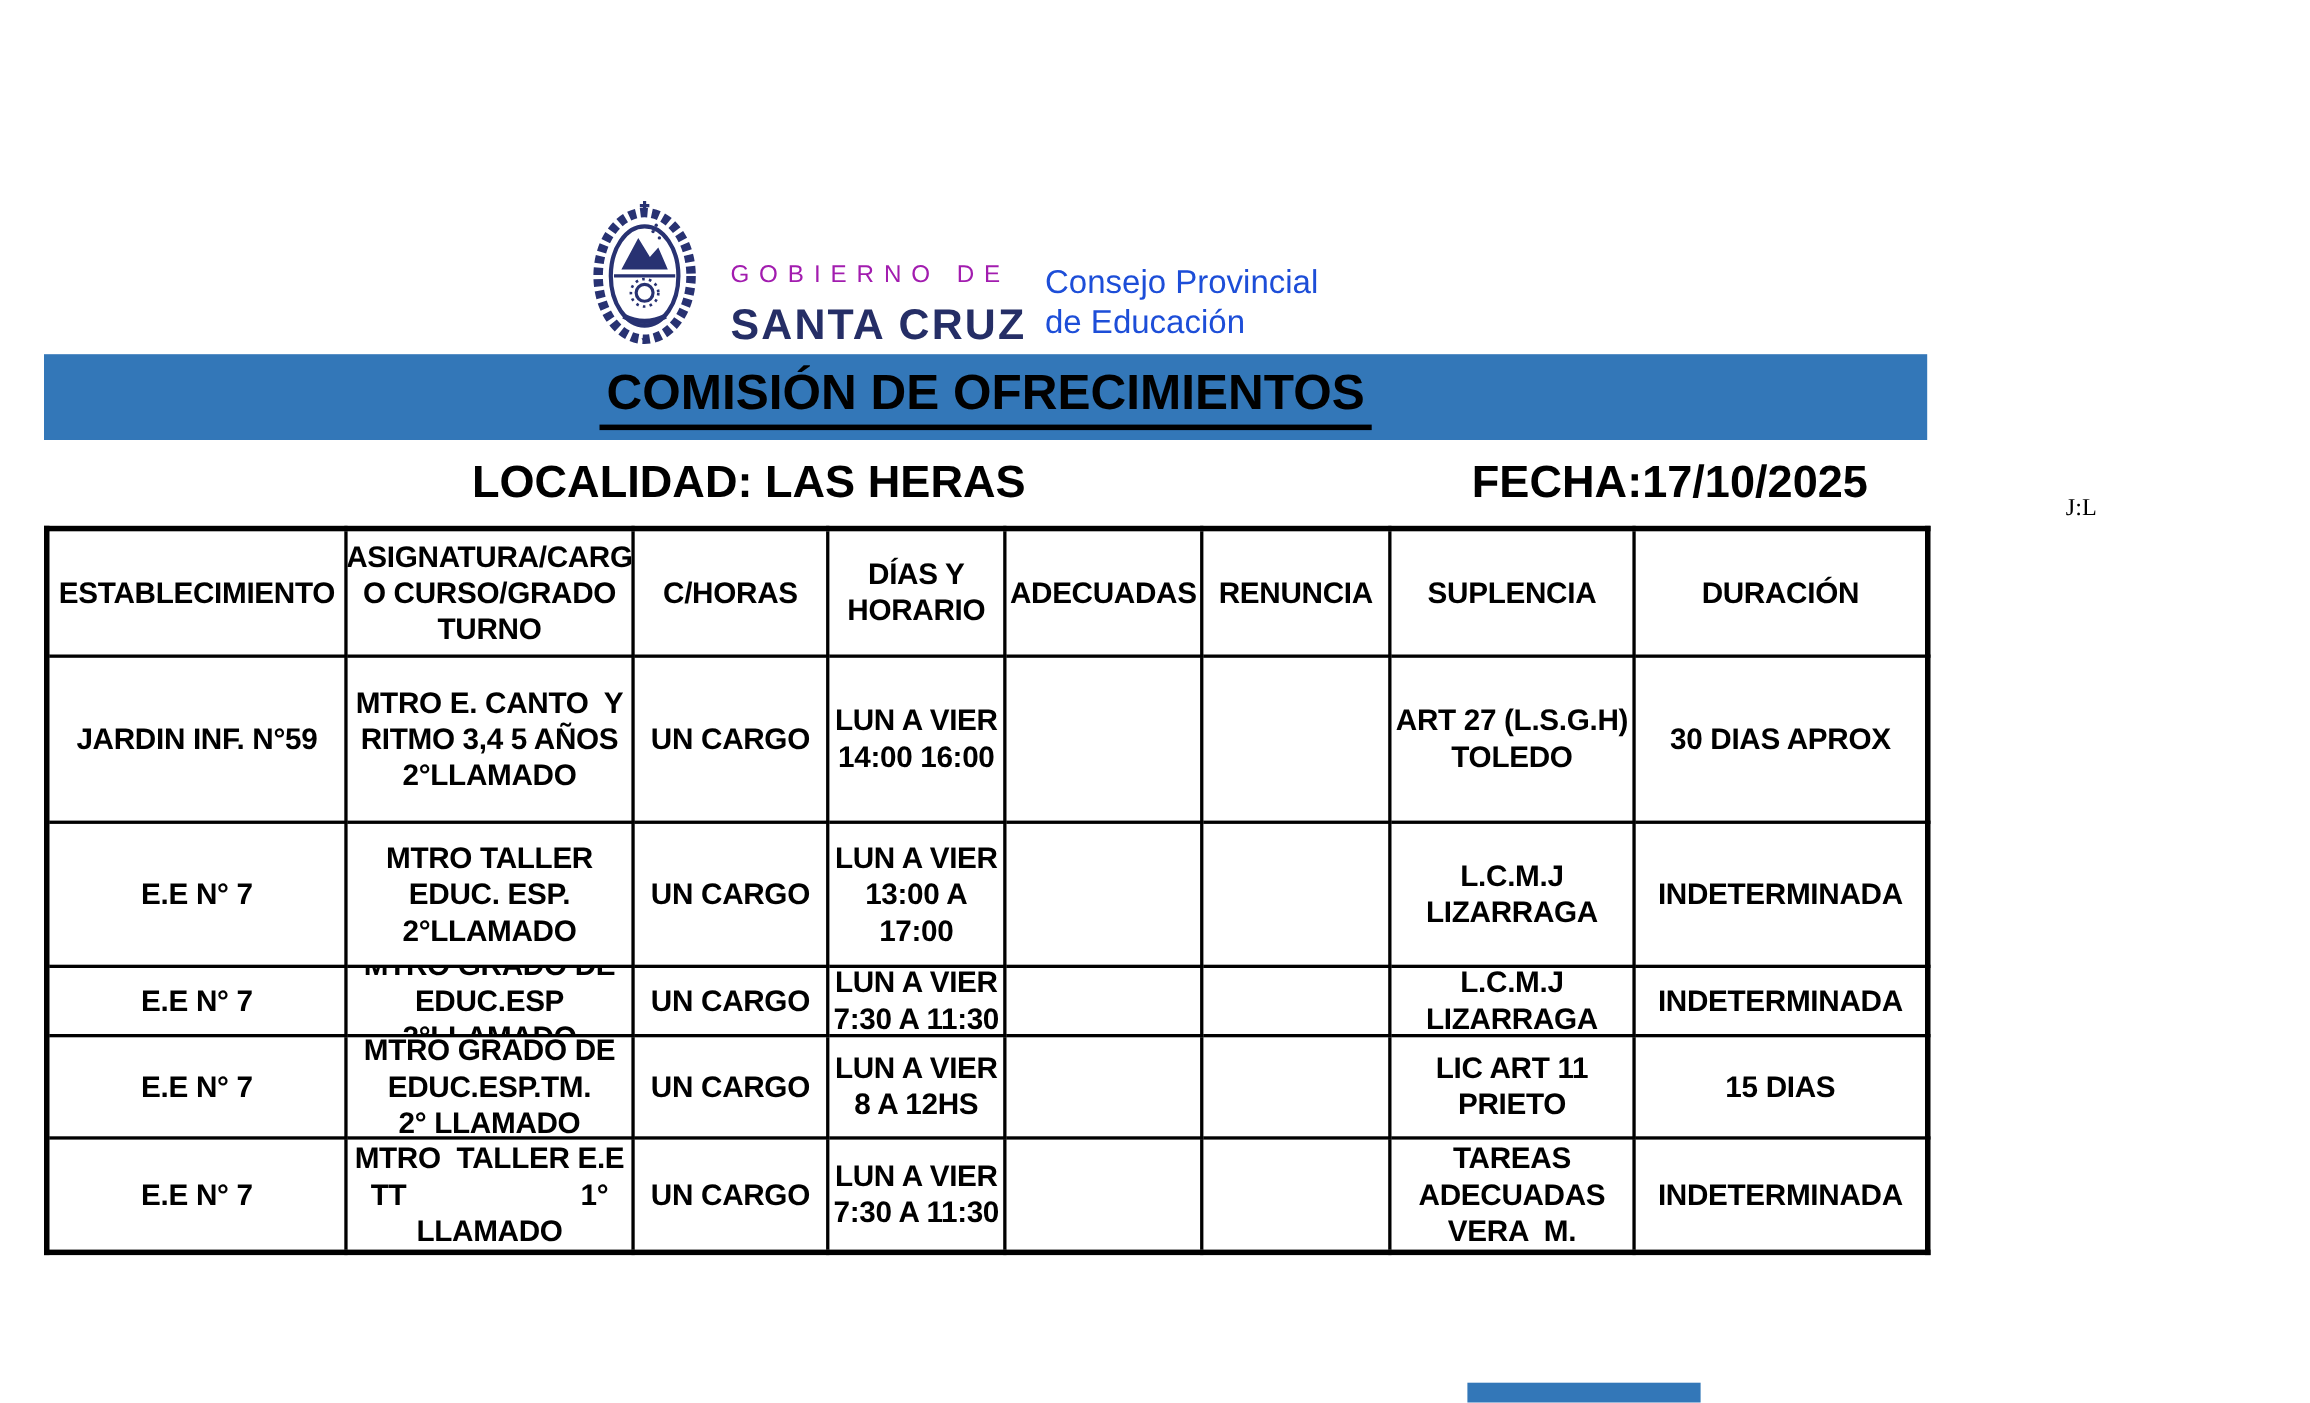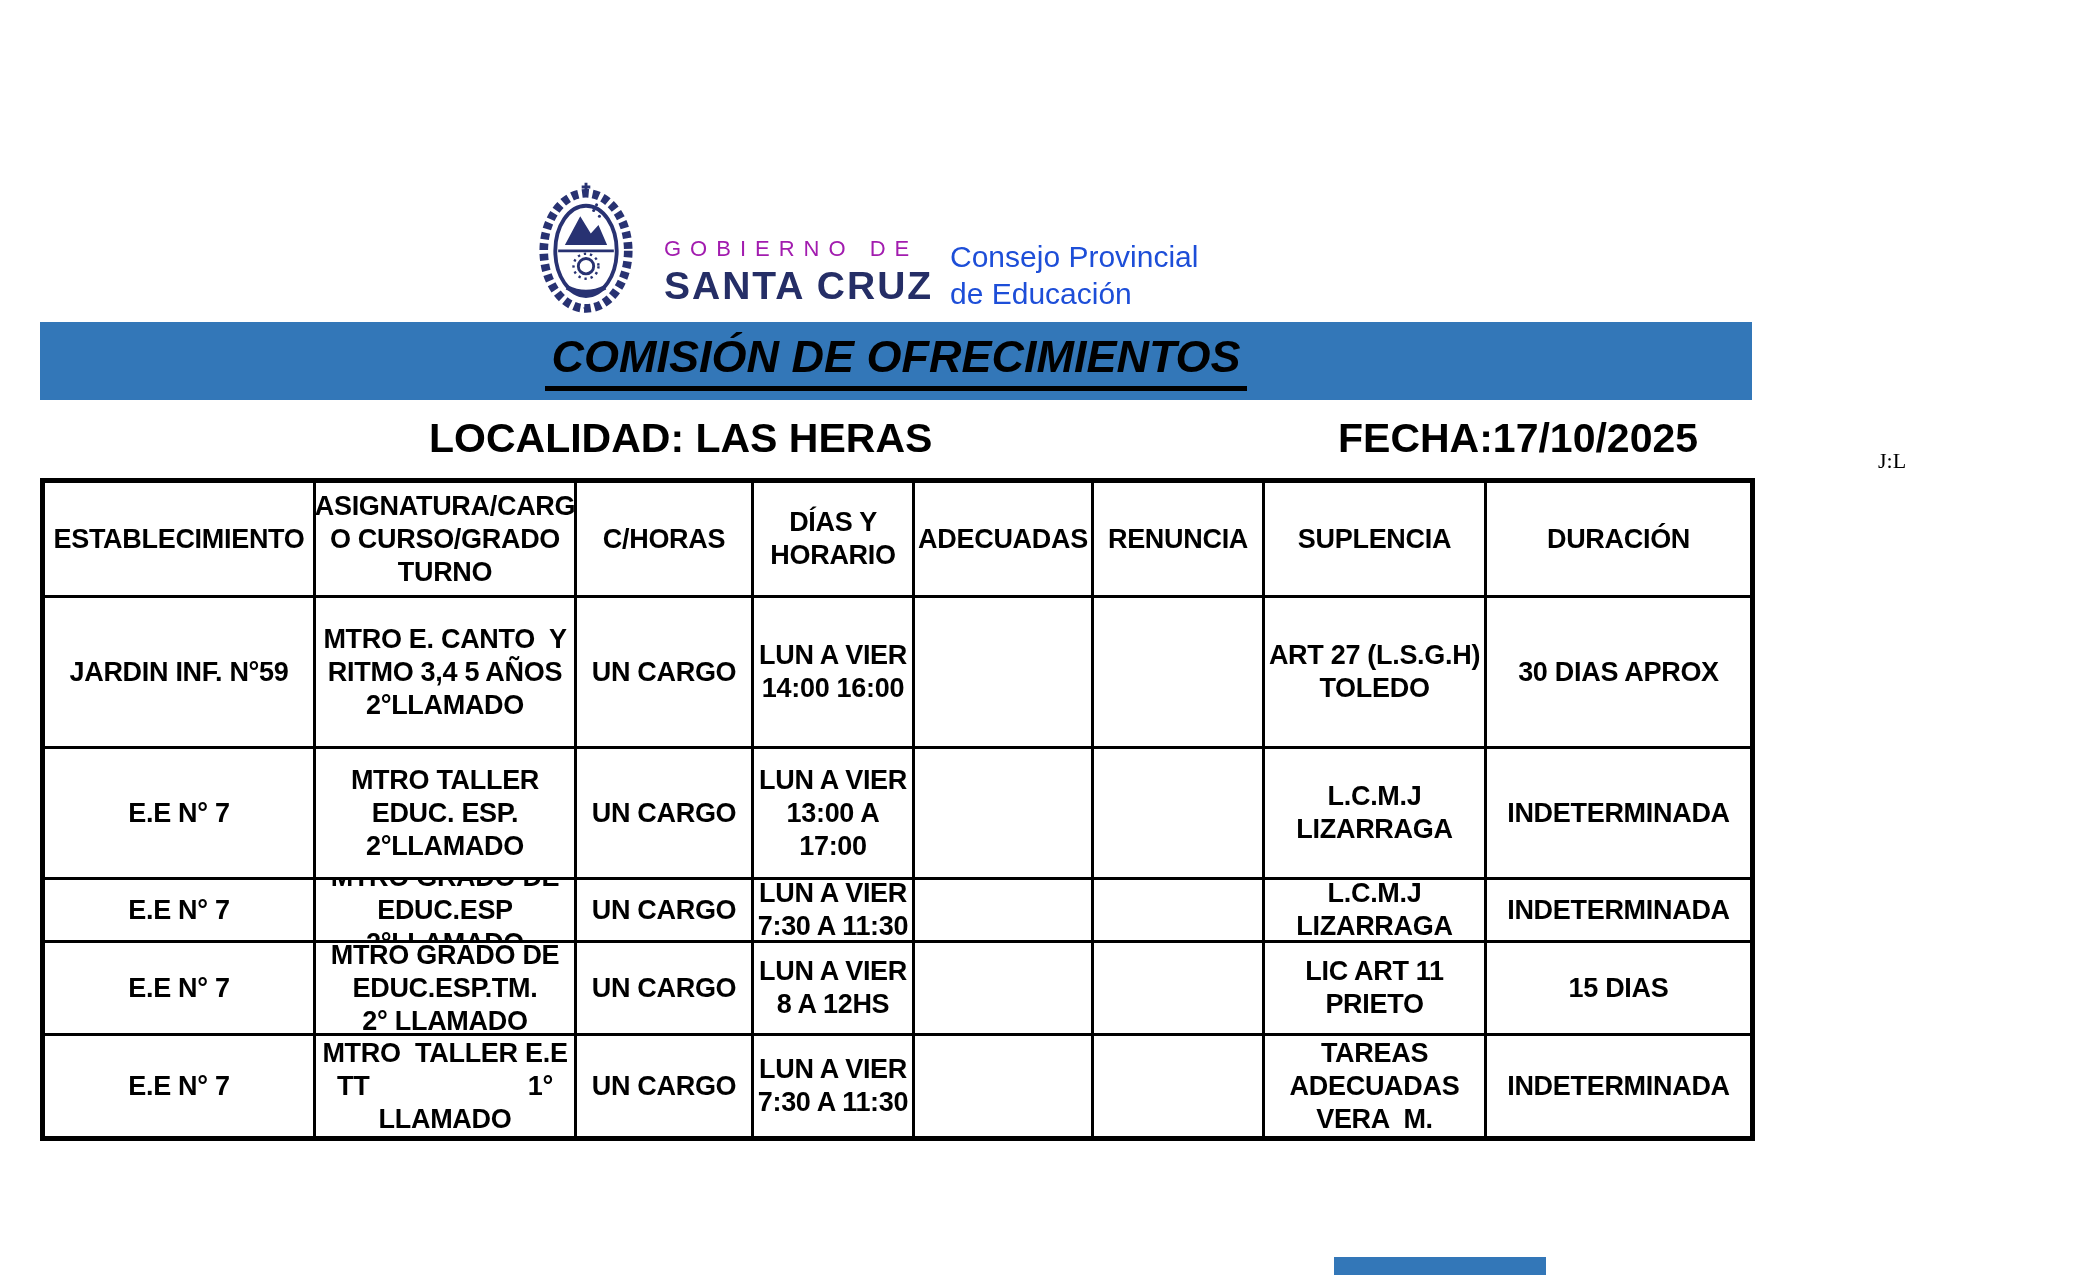--- a/index.html
+++ b/index.html
@@ -5,21 +5,21 @@
   html,body{margin:0;padding:0;}
   body{
     width:2100px;height:1275px;position:relative;background:#ffffff;
     font-family:"Liberation Sans", sans-serif;color:#000;overflow:hidden;
   }
   
   .logo-wrap{position:absolute;left:538px;top:178px;width:900px;height:145px;}
   .crest{position:absolute;left:0;top:0;width:96px;height:138px;}
   .gob-block{position:absolute;left:126px;top:58px;}
   .gob-line1{font-size:22px;letter-spacing:9px;color:#a21caf;font-weight:500;}
-  .gob-line2{font-size:39px;letter-spacing:2px;color:#252e66;font-weight:bold;margin-top:2px;}
+  .gob-line2{font-size:39px;letter-spacing:2px;color:#252e66;font-weight:bold;margin-top:12px;}
   .consejo-block{position:absolute;left:412px;top:60px;}
   .consejo-line{font-size:30px;color:#1d4ed8;font-weight:500;line-height:37px;}
   
   .banner{
     position:absolute;left:40px;top:322px;width:1712px;height:78px;
     display:flex;align-items:center;justify-content:center;
   }
   .banner-title{
     font-size:45px;font-weight:bold;color:#000;
     border-bottom:5px solid #000;padding:0 6px 3px 6px;letter-spacing:0px;
@@ -72,21 +72,21 @@
     <div class="gob-line1">GOBIERNO DE</div>
     <div class="gob-line2">SANTA CRUZ</div>
   </div>
   <div class="consejo-block">
     <div class="consejo-line">Consejo Provincial</div>
     <div class="consejo-line">de Educación</div>
   </div>
 </div>
 
 <div class="banner" style="background: rgb(51, 119, 184);">
-  <span class="banner-title" style="color: rgb(0, 0, 0); font-style: italic;">COMISIÓN DE OFRECIMIENTOS</span>
+  <span class="banner-title" style="color: rgb(0, 0, 0);">COMISIÓN DE OFRECIMIENTOS</span>
 </div>
 
 <div class="subline">
   <span class="localidad">LOCALIDAD: LAS HERAS</span>
   <span class="fecha">FECHA:17/10/2025</span>
 </div>
 <span class="margin-note">J:L</span>
 
 <table class="tbl">
   <colgroup>

